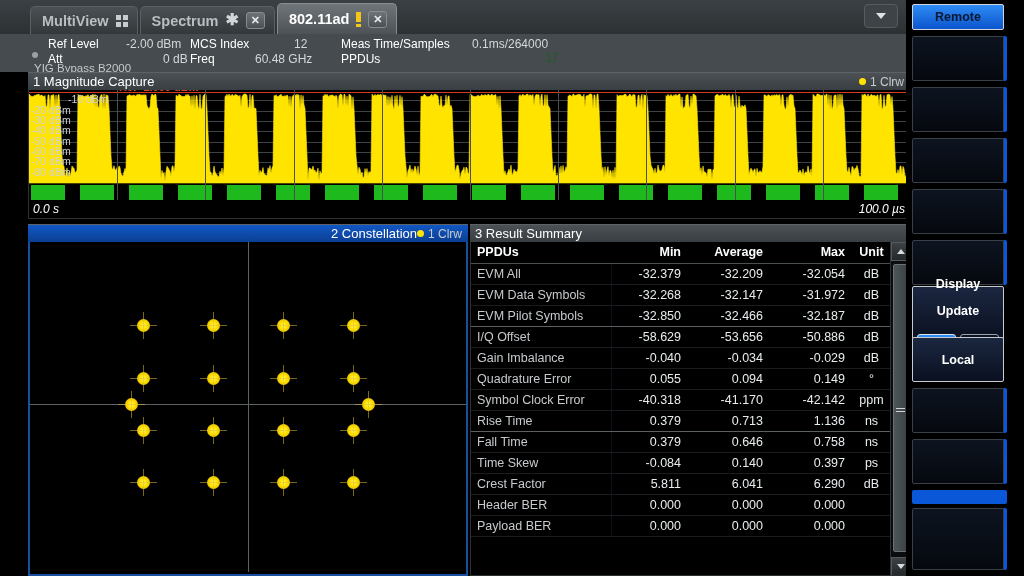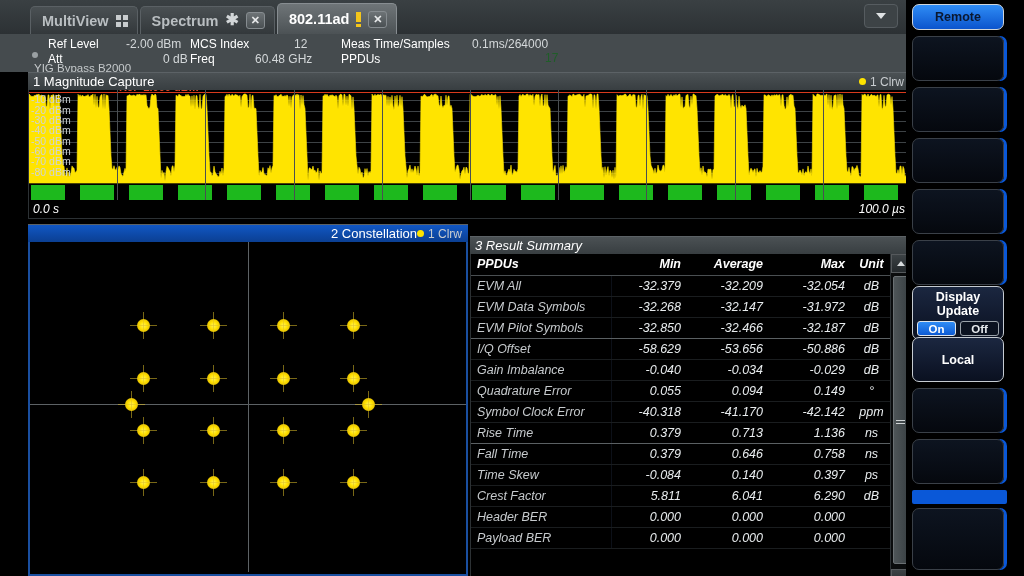--- a/index.html
+++ b/index.html
@@ -135,21 +135,21 @@
     border-radius: 50%;
     background: radial-gradient(circle, #fff45a 0%, #ffe000 42%, #e8c400 68%, rgba(180,150,0,0) 100%);
   }
   .cpt::before, .cpt::after {
     content: ""; position: absolute; background: rgba(220,190,40,0.55);
   }
   .cpt::before { left: -7px; right: -7px; top: 6px; height: 1px; }
   .cpt::after { top: -7px; bottom: -7px; left: 6px; width: 1px; }
 
   
-  .win3 { position: absolute; left: 470px; top: 236px; width: 440px; height: 320px; font-style: italic; }
+  .win3 { position: absolute; left: 470px; top: 224px; width: 440px; height: 320px; }
   .tblwrap {
     position: relative; width: 440px; height: 334px; background: #000;
     border: 1px solid #2c3134; border-top: none; overflow: hidden;
   }
   table.rs { border-collapse: collapse; width: 421px; table-layout: fixed; }
   table.rs th, table.rs td {
     font-size: 12.5px; height: 21px; padding: 0 6px; color: #e2e6e8;
     border-bottom: 1px solid #1a1d1f; white-space: nowrap; overflow: hidden;
   }
   table.rs th {
@@ -180,21 +180,21 @@
     position: absolute; left: 2px; top: 22px; width: 15px; height: 288px;
     background: linear-gradient(90deg,#4e5558,#3b4245); border: 1px solid #6a7073;
     border-radius: 2px; cursor: grab;
   }
   .thumb .grip { position: absolute; left: 2px; right: 2px; top: 50%; height: 1px; background: #cfd3d5; }
   .thumb .grip.b { margin-top: 3px; }
 
   
   .skpanel { position: absolute; left: 906px; top: 0; width: 118px; height: 576px; background: #000; }
   .sk {
-    position: absolute; left: 6px; width: 92px; border-radius: 7px;
+    position: absolute; left: 6px; width: 92px; border-radius: 2px;
     background: linear-gradient(#0d1420, #05080e);
     border: 1px solid #3a4048;
     color: #ffffff; font-size: 12.5px; font-weight: bold;
     display: flex; flex-direction: column; align-items: center; justify-content: center;
     cursor: pointer; text-align: center; line-height: 14px;
     box-shadow: 3px 0 0 #0a58d8;
   }
   .sk.remote {
     background: linear-gradient(#2f8cf5, #0b54cd);
     border: 1px solid #cfd6dc; box-shadow: none; color: #0a1830;
@@ -297,21 +297,21 @@
         <div class="gridh" style="top: 41px;"></div>
         <div class="gridh" style="top: 31px;"></div>
         <div class="gridh" style="top: 21px;"></div>
         <div class="gridh" style="top: 10px;"></div>
       <svg id="magsvg" width="882" height="111" style="position:absolute;left:0;top:0;">
           <path d="M 0 93 L 0 4.0 L 1 5.0 L 2 6.4 L 3 6.2 L 4 6.7 L 5 5.6 L 6 5.6 L 7 5.1 L 8 4.6 L 9 4.7 L 10 4.1 L 11 6.2 L 12 5.0 L 13 5.3 L 14 6.2 L 15 6.8 L 16 5.4 L 17 16.4 L 18 16.6 L 19 4.9 L 20 5.0 L 21 19.2 L 22 5.3 L 23 5.8 L 24 4.4 L 25 5.3 L 26 17.1 L 27 4.9 L 28 16.3 L 29 5.1 L 30 4.5 L 31 18.6 L 32 42.3 L 33 65.9 L 34 75.1 L 35 76.3 L 36 85.8 L 37 84.9 L 38 77.9 L 39 87.5 L 40 82.0 L 41 86.4 L 42 82.8 L 43 75.9 L 44 77.7 L 45 78.1 L 46 82.8 L 47 81.7 L 48 80.2 L 49 4.3 L 50 6.7 L 51 4.8 L 52 6.7 L 53 5.4 L 54 5.6 L 55 6.6 L 56 6.4 L 57 5.8 L 58 5.9 L 59 4.6 L 60 6.7 L 61 7.0 L 62 5.2 L 63 5.6 L 64 4.1 L 65 15.6 L 66 4.3 L 67 17.9 L 68 6.3 L 69 16.9 L 70 17.7 L 71 6.9 L 72 5.1 L 73 4.6 L 74 19.1 L 75 4.0 L 76 19.8 L 77 4.7 L 78 5.8 L 79 5.4 L 80 18.6 L 81 42.3 L 82 65.9 L 83 78.8 L 84 79.2 L 85 75.7 L 86 79.4 L 87 80.2 L 88 77.4 L 89 79.4 L 90 75.9 L 91 77.4 L 92 84.0 L 93 85.2 L 94 86.4 L 95 81.9 L 96 78.3 L 97 80.9 L 98 5.8 L 99 6.1 L 100 4.7 L 101 5.1 L 102 5.7 L 103 5.8 L 104 5.4 L 105 5.0 L 106 5.9 L 107 6.2 L 108 4.3 L 109 5.2 L 110 4.3 L 111 4.6 L 112 5.4 L 113 4.8 L 114 5.5 L 115 4.4 L 116 5.4 L 117 4.8 L 118 15.5 L 119 17.4 L 120 18.8 L 121 16.9 L 122 6.4 L 123 4.0 L 124 5.2 L 125 5.7 L 126 4.1 L 127 5.0 L 128 17.8 L 129 18.6 L 130 42.3 L 131 65.9 L 132 88.2 L 133 80.4 L 134 84.4 L 135 82.3 L 136 90.9 L 137 81.7 L 138 76.3 L 139 77.6 L 140 79.4 L 141 81.2 L 142 85.9 L 143 76.4 L 144 75.7 L 145 82.1 L 146 75.1 L 147 5.3 L 148 5.9 L 149 6.5 L 150 4.2 L 151 5.3 L 152 5.7 L 153 6.4 L 154 6.6 L 155 6.6 L 156 6.6 L 157 4.4 L 158 6.0 L 159 4.2 L 160 6.0 L 161 6.1 L 162 17.1 L 163 5.8 L 164 16.4 L 165 5.2 L 166 19.8 L 167 5.6 L 168 5.8 L 169 16.6 L 170 19.2 L 171 4.4 L 172 19.0 L 173 18.7 L 174 6.5 L 175 4.7 L 176 4.1 L 177 4.4 L 178 18.6 L 179 42.3 L 180 65.9 L 181 82.0 L 182 82.2 L 183 86.0 L 184 84.3 L 185 76.1 L 186 81.8 L 187 83.7 L 188 85.0 L 189 86.8 L 190 86.7 L 191 81.2 L 192 84.4 L 193 78.0 L 194 86.0 L 195 77.9 L 196 6.5 L 197 5.9 L 198 4.3 L 199 6.7 L 200 4.0 L 201 5.5 L 202 6.2 L 203 4.3 L 204 5.2 L 205 6.3 L 206 4.4 L 207 5.0 L 208 4.9 L 209 5.8 L 210 6.4 L 211 5.2 L 212 17.5 L 213 6.5 L 214 5.2 L 215 4.0 L 216 4.1 L 217 4.2 L 218 5.3 L 219 18.3 L 220 16.9 L 221 4.2 L 222 19.6 L 223 5.7 L 224 5.2 L 225 18.3 L 226 18.2 L 227 18.6 L 228 42.3 L 229 65.9 L 230 85.9 L 231 80.3 L 232 82.6 L 233 81.5 L 234 77.5 L 235 84.0 L 236 84.4 L 237 85.2 L 238 86.1 L 239 77.8 L 240 79.9 L 241 75.5 L 242 83.3 L 243 78.0 L 244 75.6 L 245 5.4 L 246 6.3 L 247 4.7 L 248 6.4 L 249 6.7 L 250 5.8 L 251 5.3 L 252 4.2 L 253 6.4 L 254 6.1 L 255 6.6 L 256 5.4 L 257 6.4 L 258 4.9 L 259 6.1 L 260 16.2 L 261 6.2 L 262 18.3 L 263 6.9 L 264 5.4 L 265 5.0 L 266 4.4 L 267 5.7 L 268 4.1 L 269 5.4 L 270 4.7 L 271 19.6 L 272 5.0 L 273 14.9 L 274 5.6 L 275 14.8 L 276 18.6 L 277 42.3 L 278 65.9 L 279 90.5 L 280 78.3 L 281 77.8 L 282 79.5 L 283 79.5 L 284 76.1 L 285 81.0 L 286 80.2 L 287 83.0 L 288 81.6 L 289 78.1 L 290 90.6 L 291 80.9 L 292 84.0 L 293 82.3 L 294 5.9 L 295 6.0 L 296 4.2 L 297 5.4 L 298 4.3 L 299 5.8 L 300 6.9 L 301 5.0 L 302 5.7 L 303 4.8 L 304 5.4 L 305 6.1 L 306 6.7 L 307 5.2 L 308 6.6 L 309 19.0 L 310 5.8 L 311 4.6 L 312 4.1 L 313 5.3 L 314 15.9 L 315 4.1 L 316 4.7 L 317 15.6 L 318 6.1 L 319 16.6 L 320 4.3 L 321 4.9 L 322 5.8 L 323 19.4 L 324 6.9 L 325 18.6 L 326 42.3 L 327 65.9 L 328 75.8 L 329 84.6 L 330 77.3 L 331 79.0 L 332 84.8 L 333 82.1 L 334 87.9 L 335 86.7 L 336 78.6 L 337 83.6 L 338 78.5 L 339 86.0 L 340 81.5 L 341 82.9 L 342 80.8 L 343 4.0 L 344 5.8 L 345 6.0 L 346 4.3 L 347 5.9 L 348 5.0 L 349 4.5 L 350 5.0 L 351 4.9 L 352 4.2 L 353 6.9 L 354 4.9 L 355 5.0 L 356 5.4 L 357 5.2 L 358 16.3 L 359 6.4 L 360 16.4 L 361 6.9 L 362 14.8 L 363 5.3 L 364 16.0 L 365 19.8 L 366 5.9 L 367 15.2 L 368 5.2 L 369 17.6 L 370 15.0 L 371 5.3 L 372 16.2 L 373 6.7 L 374 18.6 L 375 42.3 L 376 65.9 L 377 76.8 L 378 88.0 L 379 80.7 L 380 78.7 L 381 75.1 L 382 82.7 L 383 78.8 L 384 82.8 L 385 79.8 L 386 76.0 L 387 78.9 L 388 85.4 L 389 76.1 L 390 85.9 L 391 82.7 L 392 6.0 L 393 6.7 L 394 6.2 L 395 4.5 L 396 4.6 L 397 6.0 L 398 6.9 L 399 6.7 L 400 6.6 L 401 6.5 L 402 4.8 L 403 4.6 L 404 6.9 L 405 4.4 L 406 4.4 L 407 4.2 L 408 5.8 L 409 5.8 L 410 14.8 L 411 16.6 L 412 6.0 L 413 15.5 L 414 18.0 L 415 15.2 L 416 16.1 L 417 5.2 L 418 15.5 L 419 6.5 L 420 5.8 L 421 16.9 L 422 15.2 L 423 18.6 L 424 42.3 L 425 65.9 L 426 82.3 L 427 78.9 L 428 75.4 L 429 75.0 L 430 79.5 L 431 89.4 L 432 84.3 L 433 80.8 L 434 80.0 L 435 77.2 L 436 84.6 L 437 77.1 L 438 78.0 L 439 83.6 L 440 83.7 L 441 4.3 L 442 4.2 L 443 5.5 L 444 6.3 L 445 6.5 L 446 6.7 L 447 6.5 L 448 6.0 L 449 5.2 L 450 6.0 L 451 6.3 L 452 5.3 L 453 4.4 L 454 5.5 L 455 5.6 L 456 4.4 L 457 5.3 L 458 5.7 L 459 4.1 L 460 4.8 L 461 5.7 L 462 4.7 L 463 4.2 L 464 5.5 L 465 5.6 L 466 4.6 L 467 5.1 L 468 15.2 L 469 6.3 L 470 18.9 L 471 5.8 L 472 18.6 L 473 42.3 L 474 65.9 L 475 84.0 L 476 80.8 L 477 85.4 L 478 84.7 L 479 81.6 L 480 79.0 L 481 82.3 L 482 75.1 L 483 85.1 L 484 84.1 L 485 79.3 L 486 81.4 L 487 81.2 L 488 82.6 L 489 78.6 L 490 6.2 L 491 4.5 L 492 6.8 L 493 5.1 L 494 4.2 L 495 5.5 L 496 5.7 L 497 4.6 L 498 4.2 L 499 4.3 L 500 6.5 L 501 4.6 L 502 5.6 L 503 5.9 L 504 4.2 L 505 15.8 L 506 6.6 L 507 4.5 L 508 4.7 L 509 5.1 L 510 4.5 L 511 16.6 L 512 6.1 L 513 4.0 L 514 16.3 L 515 15.2 L 516 4.6 L 517 17.2 L 518 4.7 L 519 15.1 L 520 17.0 L 521 18.6 L 522 42.3 L 523 65.9 L 524 82.6 L 525 79.5 L 526 75.4 L 527 85.7 L 528 85.5 L 529 84.6 L 530 77.3 L 531 84.2 L 532 75.8 L 533 84.1 L 534 75.4 L 535 82.4 L 536 80.6 L 537 76.7 L 538 79.4 L 539 6.2 L 540 5.7 L 541 4.8 L 542 5.8 L 543 6.7 L 544 4.1 L 545 4.5 L 546 5.8 L 547 5.3 L 548 4.9 L 549 4.5 L 550 4.4 L 551 4.3 L 552 5.5 L 553 6.5 L 554 6.8 L 555 4.3 L 556 17.6 L 557 6.0 L 558 5.7 L 559 5.4 L 560 4.7 L 561 4.0 L 562 4.1 L 563 4.7 L 564 18.8 L 565 4.7 L 566 5.3 L 567 19.2 L 568 4.3 L 569 4.1 L 570 18.6 L 571 42.3 L 572 65.9 L 573 80.5 L 574 77.2 L 575 88.1 L 576 76.7 L 577 85.4 L 578 80.0 L 579 76.6 L 580 86.1 L 581 80.3 L 582 81.0 L 583 87.8 L 584 80.2 L 585 89.5 L 586 77.3 L 587 88.8 L 588 4.7 L 589 5.9 L 590 6.3 L 591 5.0 L 592 5.8 L 593 5.5 L 594 5.6 L 595 4.7 L 596 4.1 L 597 4.6 L 598 6.9 L 599 6.2 L 600 5.2 L 601 4.0 L 602 5.8 L 603 6.7 L 604 4.4 L 605 5.1 L 606 4.8 L 607 17.4 L 608 17.1 L 609 5.5 L 610 5.0 L 611 16.8 L 612 6.3 L 613 4.3 L 614 19.5 L 615 4.6 L 616 5.6 L 617 5.6 L 618 5.4 L 619 18.6 L 620 42.3 L 621 65.9 L 622 75.2 L 623 77.5 L 624 79.7 L 625 84.0 L 626 78.2 L 627 84.1 L 628 81.9 L 629 75.0 L 630 79.6 L 631 80.9 L 632 81.2 L 633 79.4 L 634 75.2 L 635 75.4 L 636 82.6 L 637 5.6 L 638 6.8 L 639 4.3 L 640 6.5 L 641 5.8 L 642 4.4 L 643 6.1 L 644 6.4 L 645 4.7 L 646 5.7 L 647 4.3 L 648 5.9 L 649 5.3 L 650 4.0 L 651 4.3 L 652 17.3 L 653 6.9 L 654 18.6 L 655 17.3 L 656 16.8 L 657 5.4 L 658 5.0 L 659 4.4 L 660 16.1 L 661 18.2 L 662 6.1 L 663 15.0 L 664 4.2 L 665 4.1 L 666 5.6 L 667 5.7 L 668 18.6 L 669 42.3 L 670 65.9 L 671 82.0 L 672 77.8 L 673 85.3 L 674 76.0 L 675 82.4 L 676 81.8 L 677 83.0 L 678 87.0 L 679 79.1 L 680 79.5 L 681 79.3 L 682 79.2 L 683 89.4 L 684 79.5 L 685 79.9 L 686 6.2 L 687 5.0 L 688 4.6 L 689 4.6 L 690 6.2 L 691 5.2 L 692 5.5 L 693 4.6 L 694 4.6 L 695 6.0 L 696 4.5 L 697 5.4 L 698 6.0 L 699 5.8 L 700 4.4 L 701 6.0 L 702 18.8 L 703 5.4 L 704 4.5 L 705 17.3 L 706 16.5 L 707 5.1 L 708 16.6 L 709 19.6 L 710 6.2 L 711 15.4 L 712 18.5 L 713 15.2 L 714 16.6 L 715 16.7 L 716 14.8 L 717 18.6 L 718 42.3 L 719 65.9 L 720 85.3 L 721 80.5 L 722 78.2 L 723 79.8 L 724 82.5 L 725 79.7 L 726 78.8 L 727 86.9 L 728 78.3 L 729 82.1 L 730 83.0 L 731 80.6 L 732 82.6 L 733 81.9 L 734 76.3 L 735 4.8 L 736 5.2 L 737 5.5 L 738 6.6 L 739 4.7 L 740 5.2 L 741 5.8 L 742 6.6 L 743 4.8 L 744 6.6 L 745 4.7 L 746 5.4 L 747 5.3 L 748 4.5 L 749 6.3 L 750 4.6 L 751 5.2 L 752 16.6 L 753 5.0 L 754 4.8 L 755 15.5 L 756 19.2 L 757 18.8 L 758 6.9 L 759 17.1 L 760 5.6 L 761 5.1 L 762 4.2 L 763 5.4 L 764 5.2 L 765 16.0 L 766 18.6 L 767 42.3 L 768 65.9 L 769 83.1 L 770 82.5 L 771 80.1 L 772 81.9 L 773 85.1 L 774 78.9 L 775 85.7 L 776 82.5 L 777 81.7 L 778 83.2 L 779 76.0 L 780 81.3 L 781 83.9 L 782 78.9 L 783 86.6 L 784 4.3 L 785 5.6 L 786 6.2 L 787 7.0 L 788 4.1 L 789 4.0 L 790 4.6 L 791 5.0 L 792 5.7 L 793 5.0 L 794 5.7 L 795 4.7 L 796 6.3 L 797 4.5 L 798 4.1 L 799 15.7 L 800 4.7 L 801 18.9 L 802 5.2 L 803 19.8 L 804 16.4 L 805 5.5 L 806 5.6 L 807 4.7 L 808 19.3 L 809 4.4 L 810 16.7 L 811 4.0 L 812 16.2 L 813 4.5 L 814 15.0 L 815 18.6 L 816 42.3 L 817 65.9 L 818 81.1 L 819 82.3 L 820 77.3 L 821 82.5 L 822 85.9 L 823 76.5 L 824 77.2 L 825 81.0 L 826 78.4 L 827 78.2 L 828 75.4 L 829 78.8 L 830 85.3 L 831 86.6 L 832 87.0 L 833 4.4 L 834 5.4 L 835 4.6 L 836 4.1 L 837 5.4 L 838 6.7 L 839 4.0 L 840 6.8 L 841 6.1 L 842 4.6 L 843 4.7 L 844 6.0 L 845 5.1 L 846 5.7 L 847 6.4 L 848 5.3 L 849 4.9 L 850 16.9 L 851 4.8 L 852 4.5 L 853 19.4 L 854 17.6 L 855 5.3 L 856 16.0 L 857 16.7 L 858 5.0 L 859 4.4 L 860 4.2 L 861 5.3 L 862 15.1 L 863 6.5 L 864 18.6 L 865 42.3 L 866 65.9 L 867 83.2 L 868 83.7 L 869 79.6 L 870 84.1 L 871 76.2 L 872 76.1 L 873 85.0 L 874 76.4 L 875 78.7 L 876 87.0 L 877 85.3 L 878 82.3 L 879 81.5 L 880 82.9 L 881 83.4 L 882 5.8 L 882 93 Z" fill="#ffe400" stroke="#ffe400" stroke-width="0.6"></path>
         </svg>
       <div class="refline" id="refline" style="top: 2px;"></div>
       <div class="reflbl" id="reflbl" style="left: 90px; top: -9px;">Ref -2.000 dBm</div>
       <div id="ylabels">
-          <div class="ylab" style="top: 3px;">-10 dBm</div>
+          <div class="ylab" style="top: 3px; margin-left: 37px;">-10 dBm</div>
           <div class="ylab" style="top: 14px;">-20 dBm</div>
           <div class="ylab" style="top: 24px;">-30 dBm</div>
           <div class="ylab" style="top: 34px;">-40 dBm</div>
           <div class="ylab" style="top: 45px;">-50 dBm</div>
           <div class="ylab" style="top: 55px;">-60 dBm</div>
           <div class="ylab" style="top: 65px;">-70 dBm</div>
           <div class="ylab" style="top: 76px;">-80 dBm</div>
         </div>
       <div class="greenbar" id="greenbar">
           <div style="position: absolute; top: 0px; height: 15px; background: rgb(29, 185, 29); left: 2px; width: 34.3px;"></div>
@@ -507,21 +507,21 @@
 
   <div class="skpanel">
     <div class="sk remote" style="top:4px; height:26px;">
       <span>Remote</span>
     </div>
     <div class="sk" style="top:36px; height:45px;"></div>
     <div class="sk" style="top:87px; height:45px;"></div>
     <div class="sk" style="top:138px; height:45px;"></div>
     <div class="sk" style="top:189px; height:45px;"></div>
     <div class="sk" style="top:240px; height:45px;"></div>
-    <div class="sk lit" style="top:286px; height:54px;">
+    <div class="sk lit" style="top:286px; height:54px;gap:13px;">
       <span>Display</span>
       <span>Update</span>
       <span class="onoff">
         <span class="on">On</span>
         <span>Off</span>
       </span>
     </div>
     <div class="sk lit" style="top:337px; height:45px;">
       <span>Local</span>
     </div>

